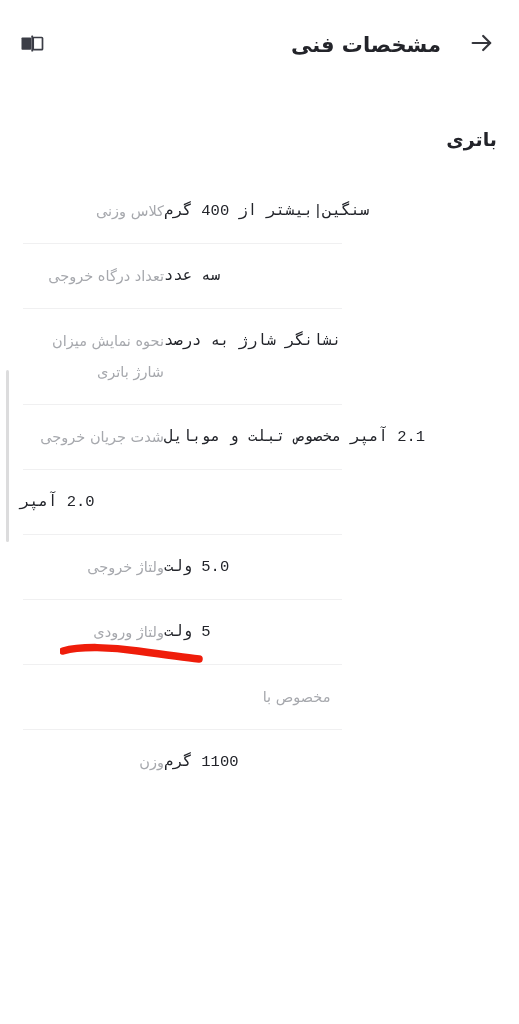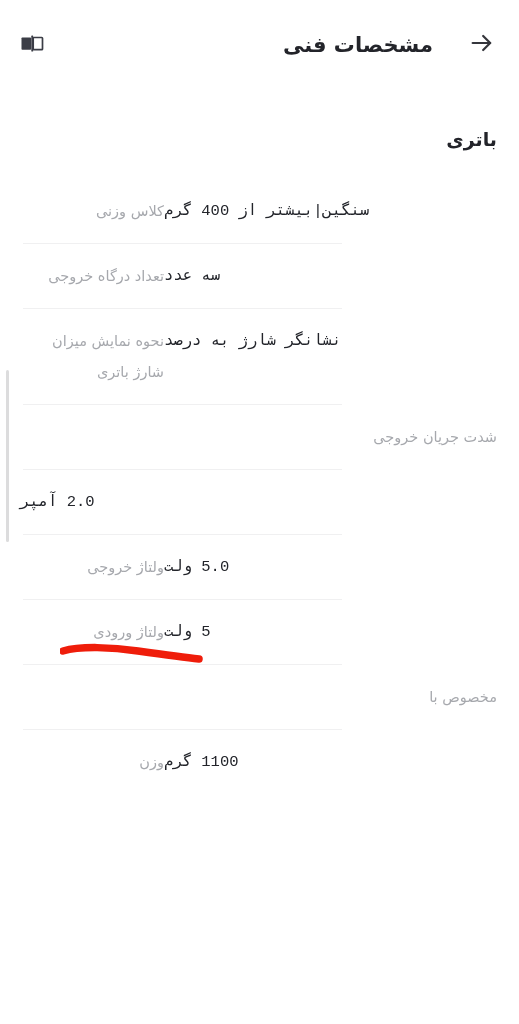--- a/index.html
+++ b/index.html
@@ -39,21 +39,21 @@
     justify-content: center;
     flex: 0 0 auto;
     margin-top: 4px;
   }
   .appbar-title {
     flex: 0 0 auto;
     font-size: 21px;
     font-weight: 700;
     color: #23242a;
     letter-spacing: 0;
-    margin-right: 26px;
+    margin-right: 18px;
     margin-top: 4px;
     white-space: nowrap;
   }
   .appbar-spacer { flex: 1 1 auto; }
   .appbar-action {
     width: 44px;
     height: 44px;
     display: flex;
     align-items: center;
     justify-content: center;
@@ -85,21 +85,21 @@
   .spec-table {
     margin: 28px 22px 0 0;
     padding: 0;
     width: 477px;
   }
 
   .spec-row {
     display: flex;
     flex-direction: row-reverse;
     align-items: flex-start;
-    justify-content: flex-end;
+    justify-content: center;
     position: relative;
     padding: 0;
   }
   .spec-row .divider {
     position: absolute;
     bottom: 0;
     right: 155px;
     left: 3px;
     height: 1px;
     background: #f0f0f1;
@@ -201,20 +201,21 @@
     </div>
 
     <div class="spec-row">
       <div class="spec-label">نحوه نمایش میزان شارژ باتری</div>
       <div class="spec-value">نشانگر شارژ به درصد</div>
       <div class="divider"></div>
     </div>
 
     <div class="spec-row">
       <div class="spec-label">شدت جریان خروجی</div>
+      <div class="spec-value">2.1 آمپر مخصوص تبلت و موبایل</div>
       <div class="divider"></div>
     </div>
 
     <div class="spec-row">
       <div class="spec-value">2.0 آمپر</div>
       <div class="divider"></div>
     </div>
 
     <div class="spec-row">
       <div class="spec-label">ولتاژ خروجی</div>

